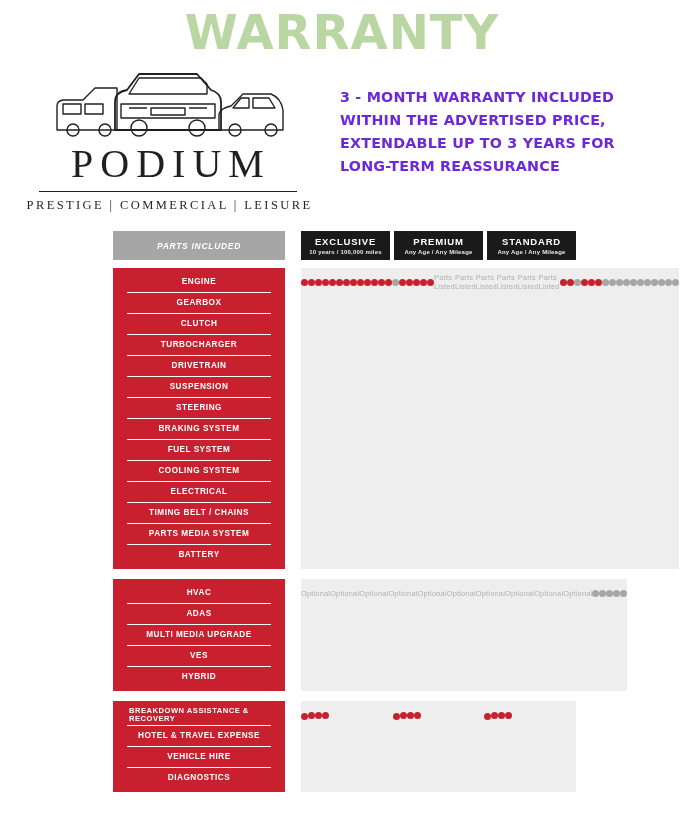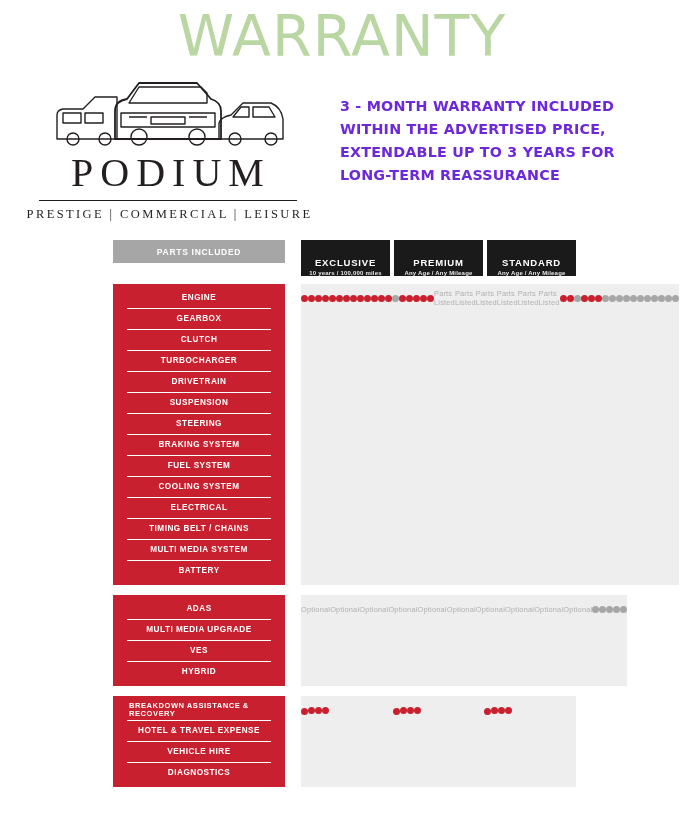--- a/index.html
+++ b/index.html
@@ -13,22 +13,22 @@
     font-family: "Liberation Sans", sans-serif;
     color: #231f20;
     position: relative;
     overflow: hidden;
   }
 
   
   .warranty-title {
     text-align: center;
     font-family: "DejaVu Sans", sans-serif;
-    font-weight: normal;
-    font-size: 57px;
+    font-weight: bold;
+    font-size: 48px;
     letter-spacing: 1px;
     color: #b9d6a3;
     line-height: 1;
     margin: 8px 0 4px 0;
     user-select: none;
   }
 
   .header-row {
     display: flex;
     align-items: flex-start;
@@ -103,36 +103,37 @@
   .head-parts {
     flex: 0 0 172px;
     background: #a6a6a6;
     color: #ffffff;
     font-size: 8.5px;
     font-weight: bold;
     letter-spacing: 0.7px;
     display: flex;
     align-items: center;
     justify-content: center;
-    height: 23px;
+    height: 29px;
+    font-style: italic;
   }
 
   .head-spacer {
     flex: 0 0 8px;
   }
 
   .head-tier {
     flex: 1 1 0;
     background: #1a1a1a;
     color: #ffffff;
-    height: 36px;
+    height: 29px;
     display: flex;
     flex-direction: column;
     align-items: center;
-    justify-content: flex-end;
+    justify-content: center;
     gap: 2px;
   }
 
   .head-tier .tier-name {
     font-size: 9.5px;
     font-weight: bold;
     letter-spacing: 0.8px;
   }
 
   .head-tier .tier-sub {
@@ -277,21 +278,21 @@
           <div class="label-cell">CLUTCH</div>
           <div class="label-cell">TURBOCHARGER</div>
           <div class="label-cell">DRIVETRAIN</div>
           <div class="label-cell">SUSPENSION</div>
           <div class="label-cell">STEERING</div>
           <div class="label-cell">BRAKING SYSTEM</div>
           <div class="label-cell">FUEL SYSTEM</div>
           <div class="label-cell">COOLING SYSTEM</div>
           <div class="label-cell">ELECTRICAL</div>
           <div class="label-cell">TIMING BELT / CHAINS</div>
-          <div class="label-cell">MULTI MEDIA SYSTEM</div>
+          <div class="label-cell">PARTS MEDIA SYSTEM</div>
           <div class="label-cell">BATTERY</div>
         </div>
         <div class="gap-col"></div>
         <div class="values-col">
           <div class="val-col">
             <div class="val-cell">
               <span class="dot red"></span>
             </div>
             <div class="val-cell">
               <span class="dot red"></span>
@@ -406,20 +407,21 @@
               <span class="dot grey"></span>
             </div>
             <div class="val-cell">
               <span class="dot grey"></span>
             </div>
           </div>
         </div>
       </div>
       <div class="section">
         <div class="labels-col">
+          <div class="label-cell">HVAC</div>
           <div class="label-cell">ADAS</div>
           <div class="label-cell">MULTI MEDIA UPGRADE</div>
           <div class="label-cell">VES</div>
           <div class="label-cell">HYBRID</div>
         </div>
         <div class="gap-col"></div>
         <div class="values-col">
           <div class="val-col">
             <div class="val-cell">Optional</div>
             <div class="val-cell">Optional</div>

